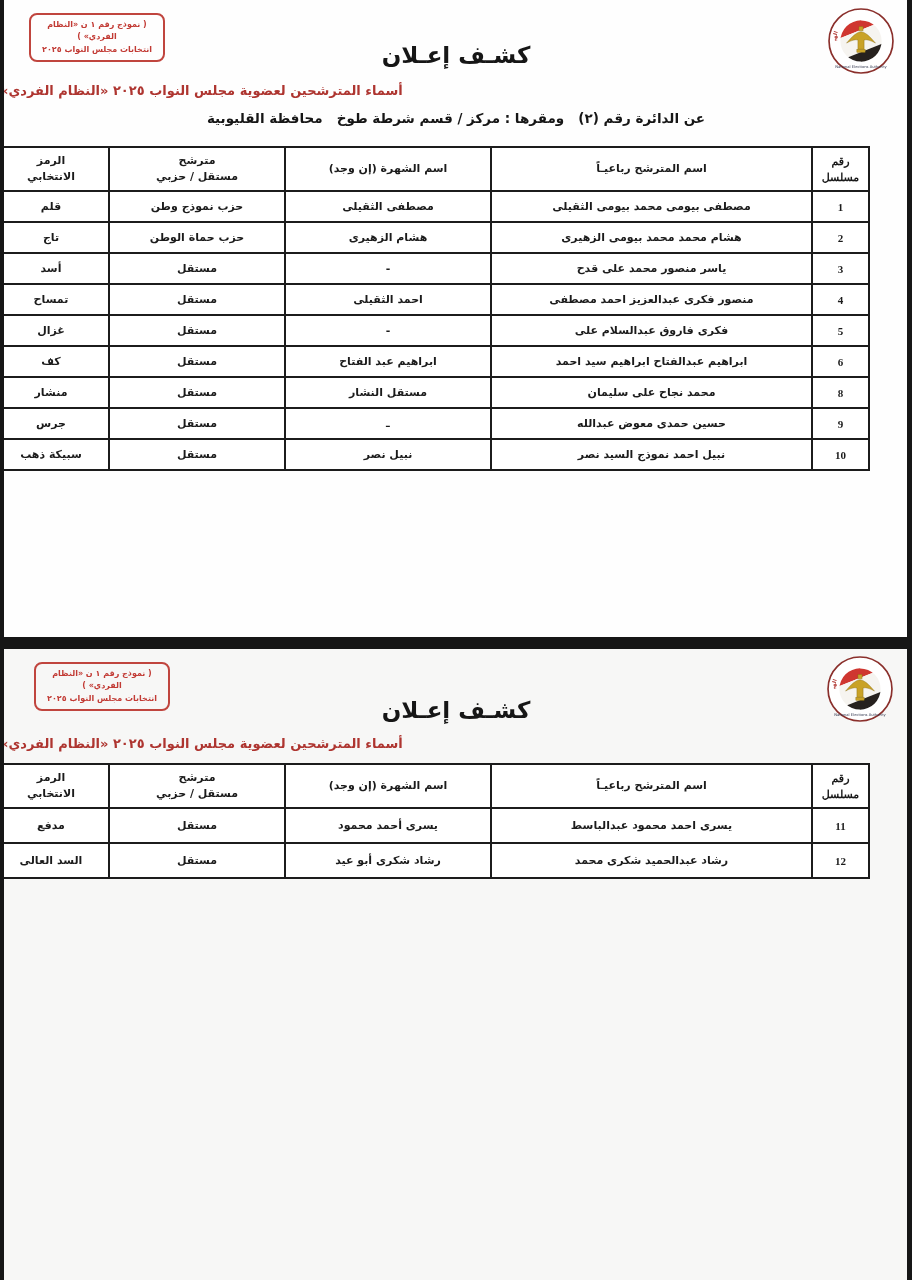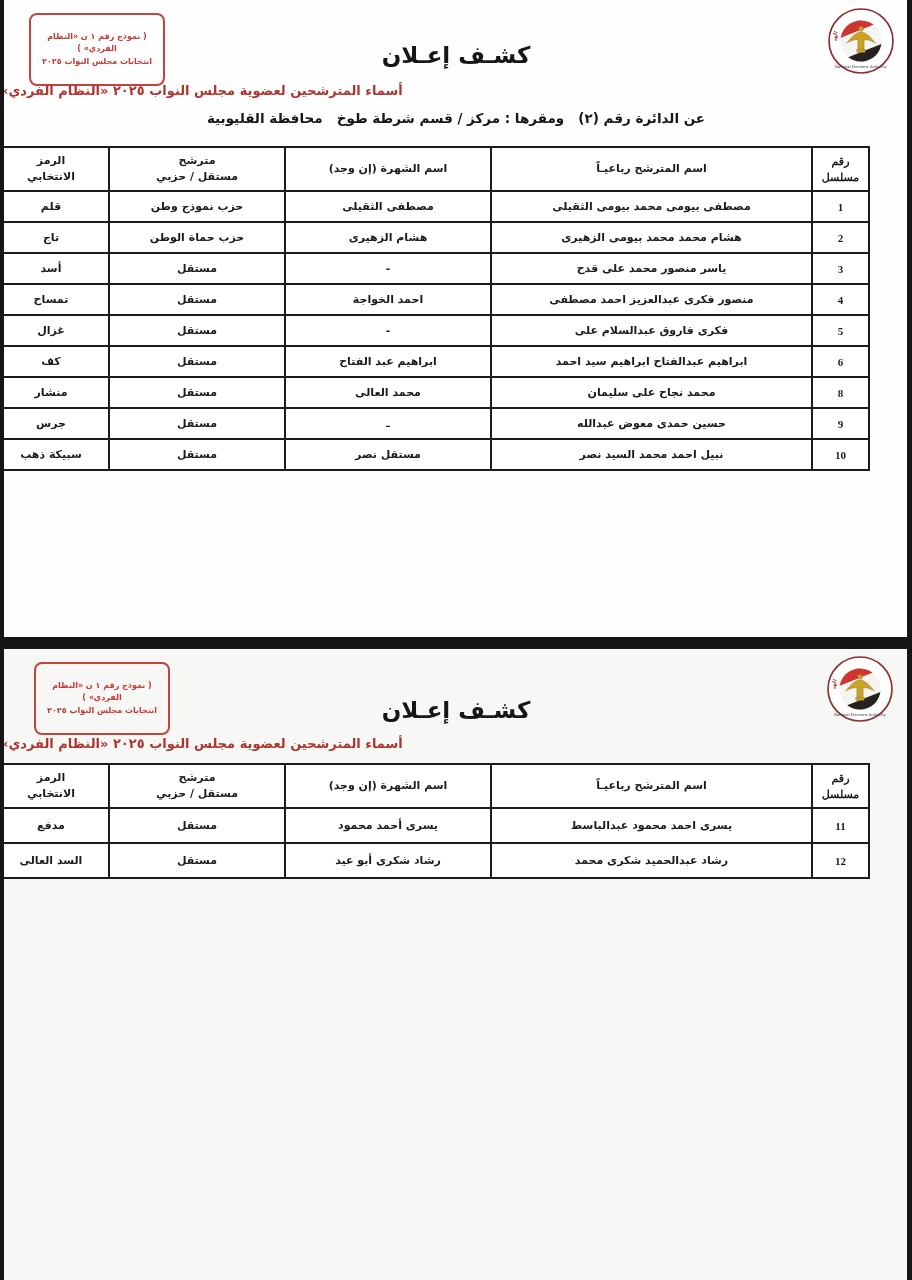--- a/index.html
+++ b/index.html
@@ -11,21 +11,21 @@
   .edge{position:absolute;top:0;bottom:0;background:#161616;z-index:5;}
   .edge-left{left:0;width:4px;}
   .edge-right{right:0;width:5px;}
   .page{position:absolute;left:0;width:912px;}
   .page-1{top:0;height:637px;background:#fefefe;}
   .divider{position:absolute;top:637px;left:0;width:912px;height:12px;background:#161616;z-index:4;}
   .page-2{top:649px;height:631px;background:#f7f7f6;}
 
   .form-box{
     position:absolute;border:2px solid #c0453e;border-radius:8px;
-    width:126px;padding:16px 3px;text-align:center;
+    width:126px;padding:4px 3px;text-align:center;
     color:#c23b35;font-size:8px;font-weight:bold;line-height:1.55;background:transparent;
   }
   .page-1 .form-box{right:auto;left:29px;top:13px;}
   .page-2 .form-box{right:auto;left:34px;top:13px;}
 
   .logo{position:absolute;width:66px;height:66px;}
   .page-1 .logo{left:auto;right:18px;top:8px;}
   .page-2 .logo{left:auto;right:19px;top:7px;}
 
   .doc-title{
@@ -138,56 +138,56 @@
           <tr>
             <td class="col-serial">3</td>
             <td class="col-name">ياسر منصور محمد على قدح</td>
             <td class="col-alias">-</td>
             <td class="col-affil">مستقل</td>
             <td class="col-symbol">أسد</td>
           </tr>
           <tr>
             <td class="col-serial">4</td>
             <td class="col-name">منصور فكرى عبدالعزيز احمد مصطفى</td>
-            <td class="col-alias">احمد الخواجة</td>
+            <td class="col-alias">احمد الثقيلى</td>
             <td class="col-affil">مستقل</td>
             <td class="col-symbol">تمساح</td>
           </tr>
           <tr>
             <td class="col-serial">5</td>
             <td class="col-name">فكرى فاروق عبدالسلام على</td>
             <td class="col-alias">-</td>
             <td class="col-affil">مستقل</td>
             <td class="col-symbol">غزال</td>
           </tr>
           <tr>
             <td class="col-serial">6</td>
             <td class="col-name">ابراهيم عبدالفتاح ابراهيم سيد احمد</td>
             <td class="col-alias">ابراهيم عبد الفتاح</td>
             <td class="col-affil">مستقل</td>
             <td class="col-symbol">كف</td>
           </tr>
           <tr>
             <td class="col-serial">8</td>
             <td class="col-name">محمد نجاح على سليمان</td>
-            <td class="col-alias">محمد العالى</td>
+            <td class="col-alias">مستقل النشار</td>
             <td class="col-affil">مستقل</td>
             <td class="col-symbol">منشار</td>
           </tr>
           <tr>
             <td class="col-serial">9</td>
             <td class="col-name">حسين حمدى معوض عبدالله</td>
             <td class="col-alias">ـ</td>
             <td class="col-affil">مستقل</td>
             <td class="col-symbol">جرس</td>
           </tr>
           <tr>
             <td class="col-serial">10</td>
-            <td class="col-name">نبيل احمد محمد السيد نصر</td>
-            <td class="col-alias">مستقل نصر</td>
+            <td class="col-name">نبيل احمد نموذج السيد نصر</td>
+            <td class="col-alias">نبيل نصر</td>
             <td class="col-affil">مستقل</td>
             <td class="col-symbol">سبيكة ذهب</td>
           </tr>
         </tbody>
       </table>
   </div>
 
   <div class="divider"></div>
 
   <div class="page page-2">

